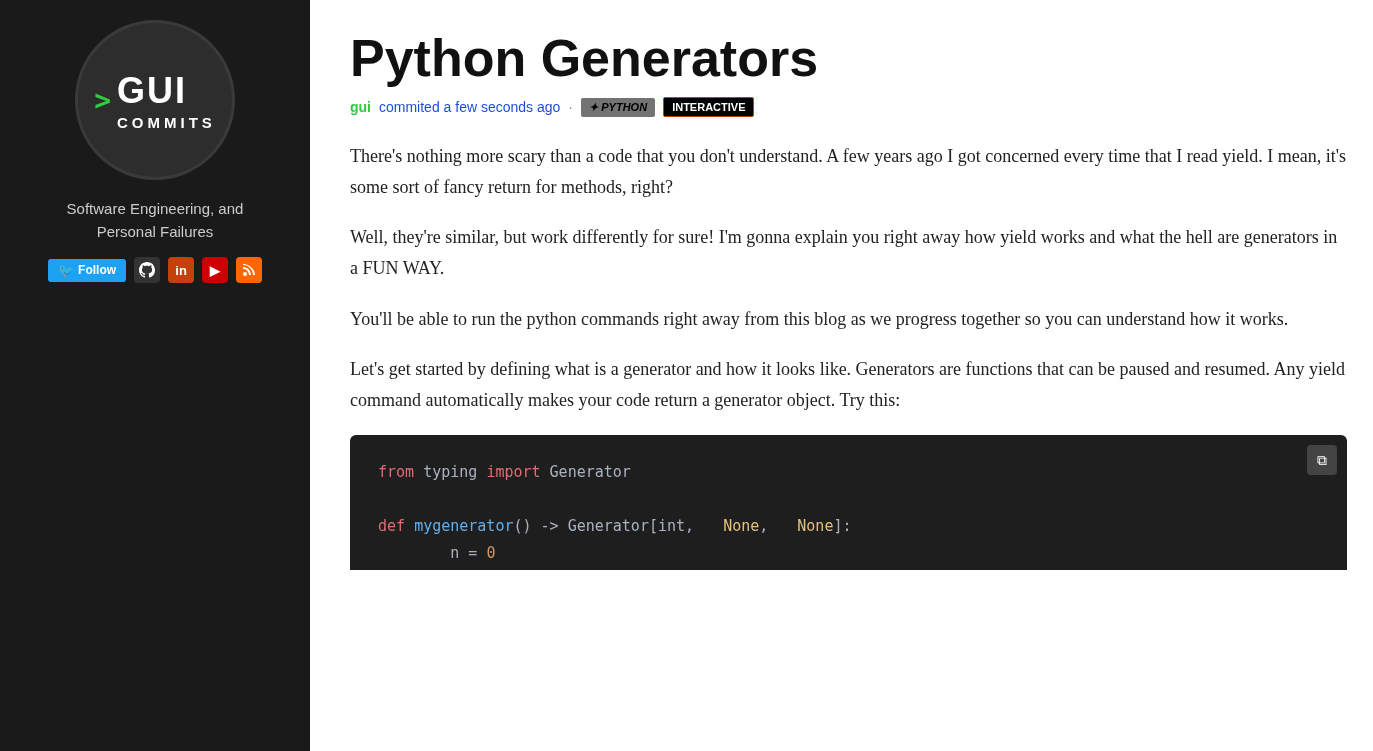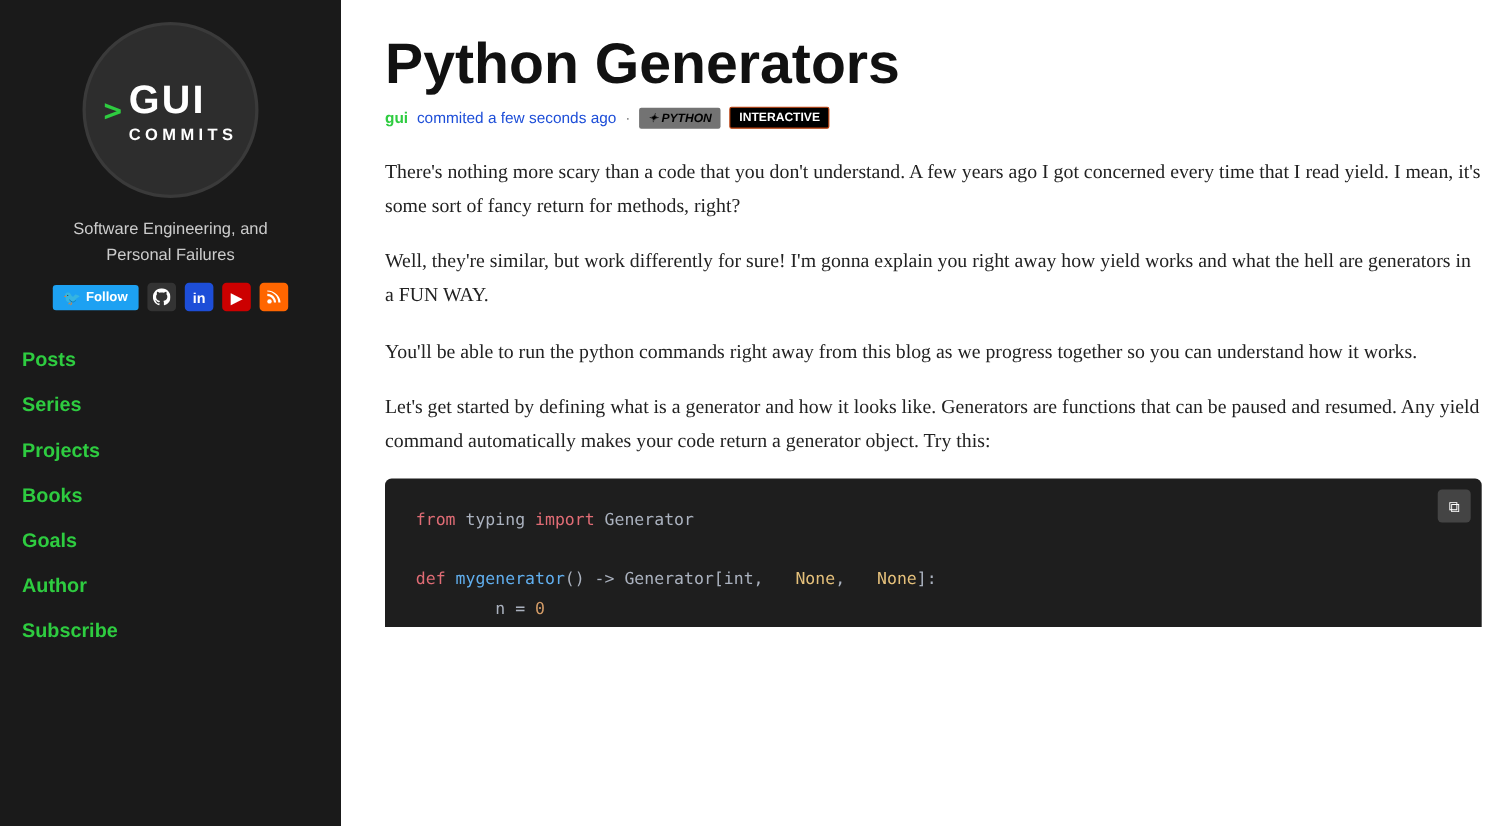--- a/index.html
+++ b/index.html
@@ -114,21 +114,21 @@
       align-items: center;
       justify-content: center;
       color: #fff;
       font-size: 13px;
       font-family: Arial, sans-serif;
       font-weight: bold;
       cursor: pointer;
     }
 
     .social-icon.github { background: #333; }
-    .social-icon.linkedin { background: #1d4ed8; }
+    .social-icon.linkedin { background: #c2410c; }
     .social-icon.youtube { background: #c00; }
     .social-icon.rss { background: #f60; }
 
     #nav-menu {
       width: 100%;
       padding: 0 20px;
     }
 
     .nav-item {
       display: block;
@@ -294,29 +294,20 @@
     <div class="social-icon youtube">▶</div>
     <div class="social-icon rss">
       <svg width="14" height="14" viewBox="0 0 14 14" fill="white">
         <circle cx="3" cy="11" r="2"></circle>
         <path d="M1 6c3.3 0 6 2.7 6 6h2c0-4.4-3.6-8-8-8V6z"></path>
         <path d="M1 2c5.5 0 10 4.5 10 10h2C13 6.4 7.6 1 1 1V2z"></path>
       </svg>
     </div>
   </div>
 
-  <div id="nav-menu">
-    <a class="nav-item">Posts</a>
-    <a class="nav-item">Series</a>
-    <a class="nav-item">Projects</a>
-    <a class="nav-item">Books</a>
-    <a class="nav-item">Goals</a>
-    <a class="nav-item">Author</a>
-    <a class="nav-item">Subscribe</a>
-  </div>
 </nav>
 
 <main id="main">
   <h1 id="post-title">Python Generators</h1>
 
   <div id="post-meta">
     <span class="meta-author">gui</span>
     <span class="meta-time">commited a few seconds ago</span>
     <span class="meta-dot">·</span>
     <span class="badge-python">✦ PYTHON</span>

